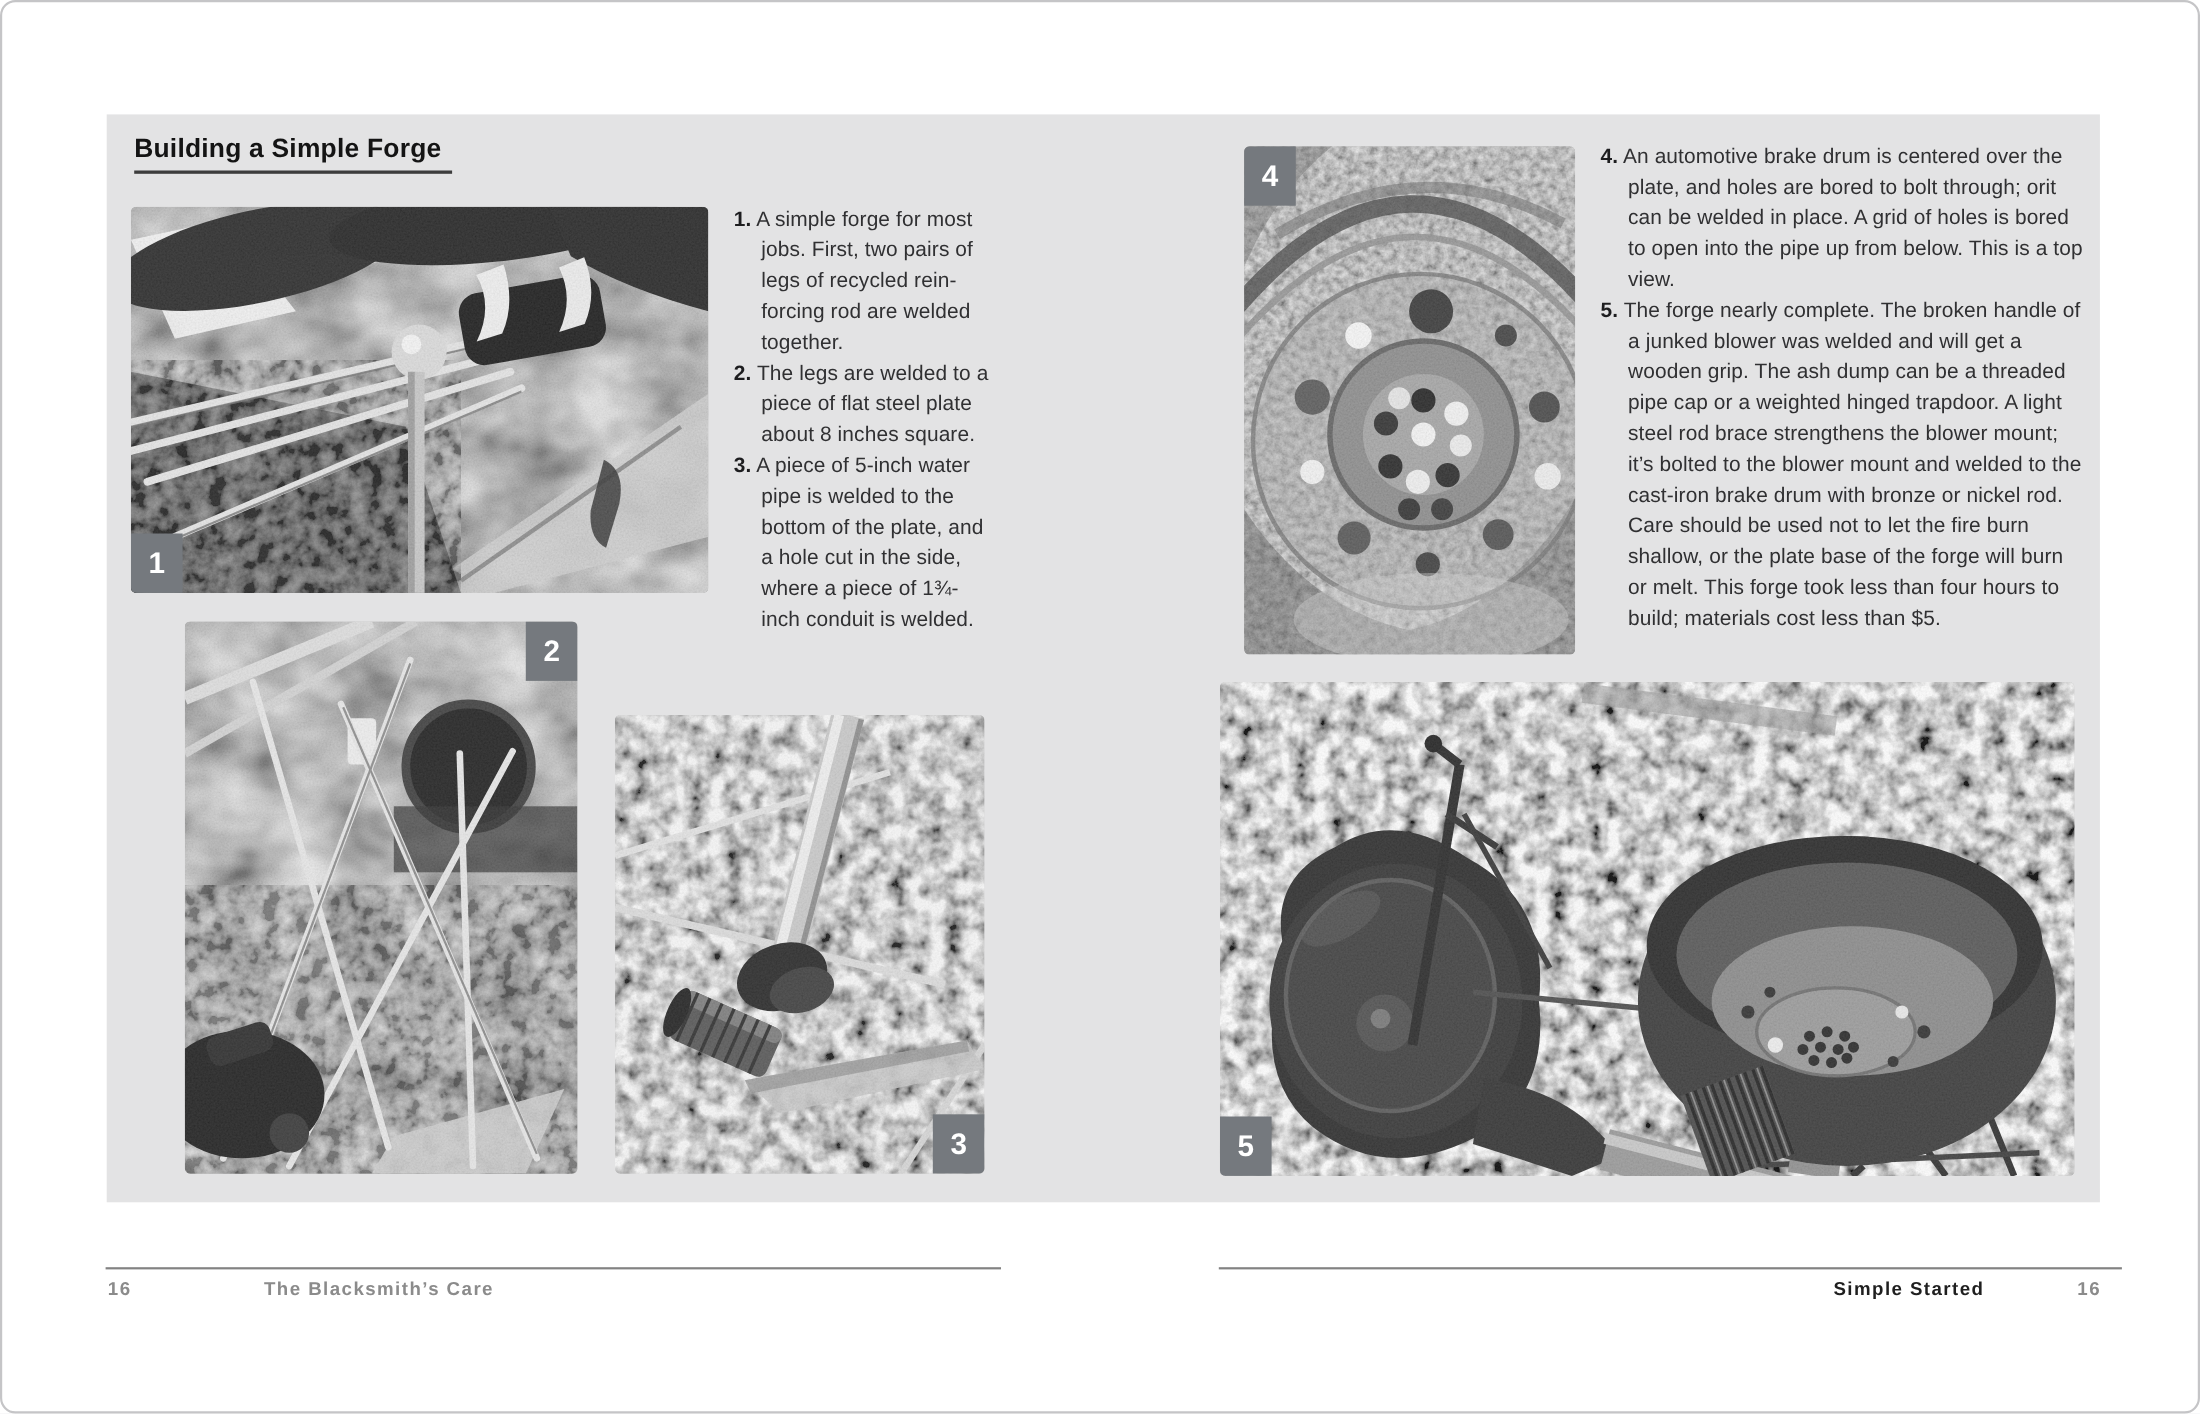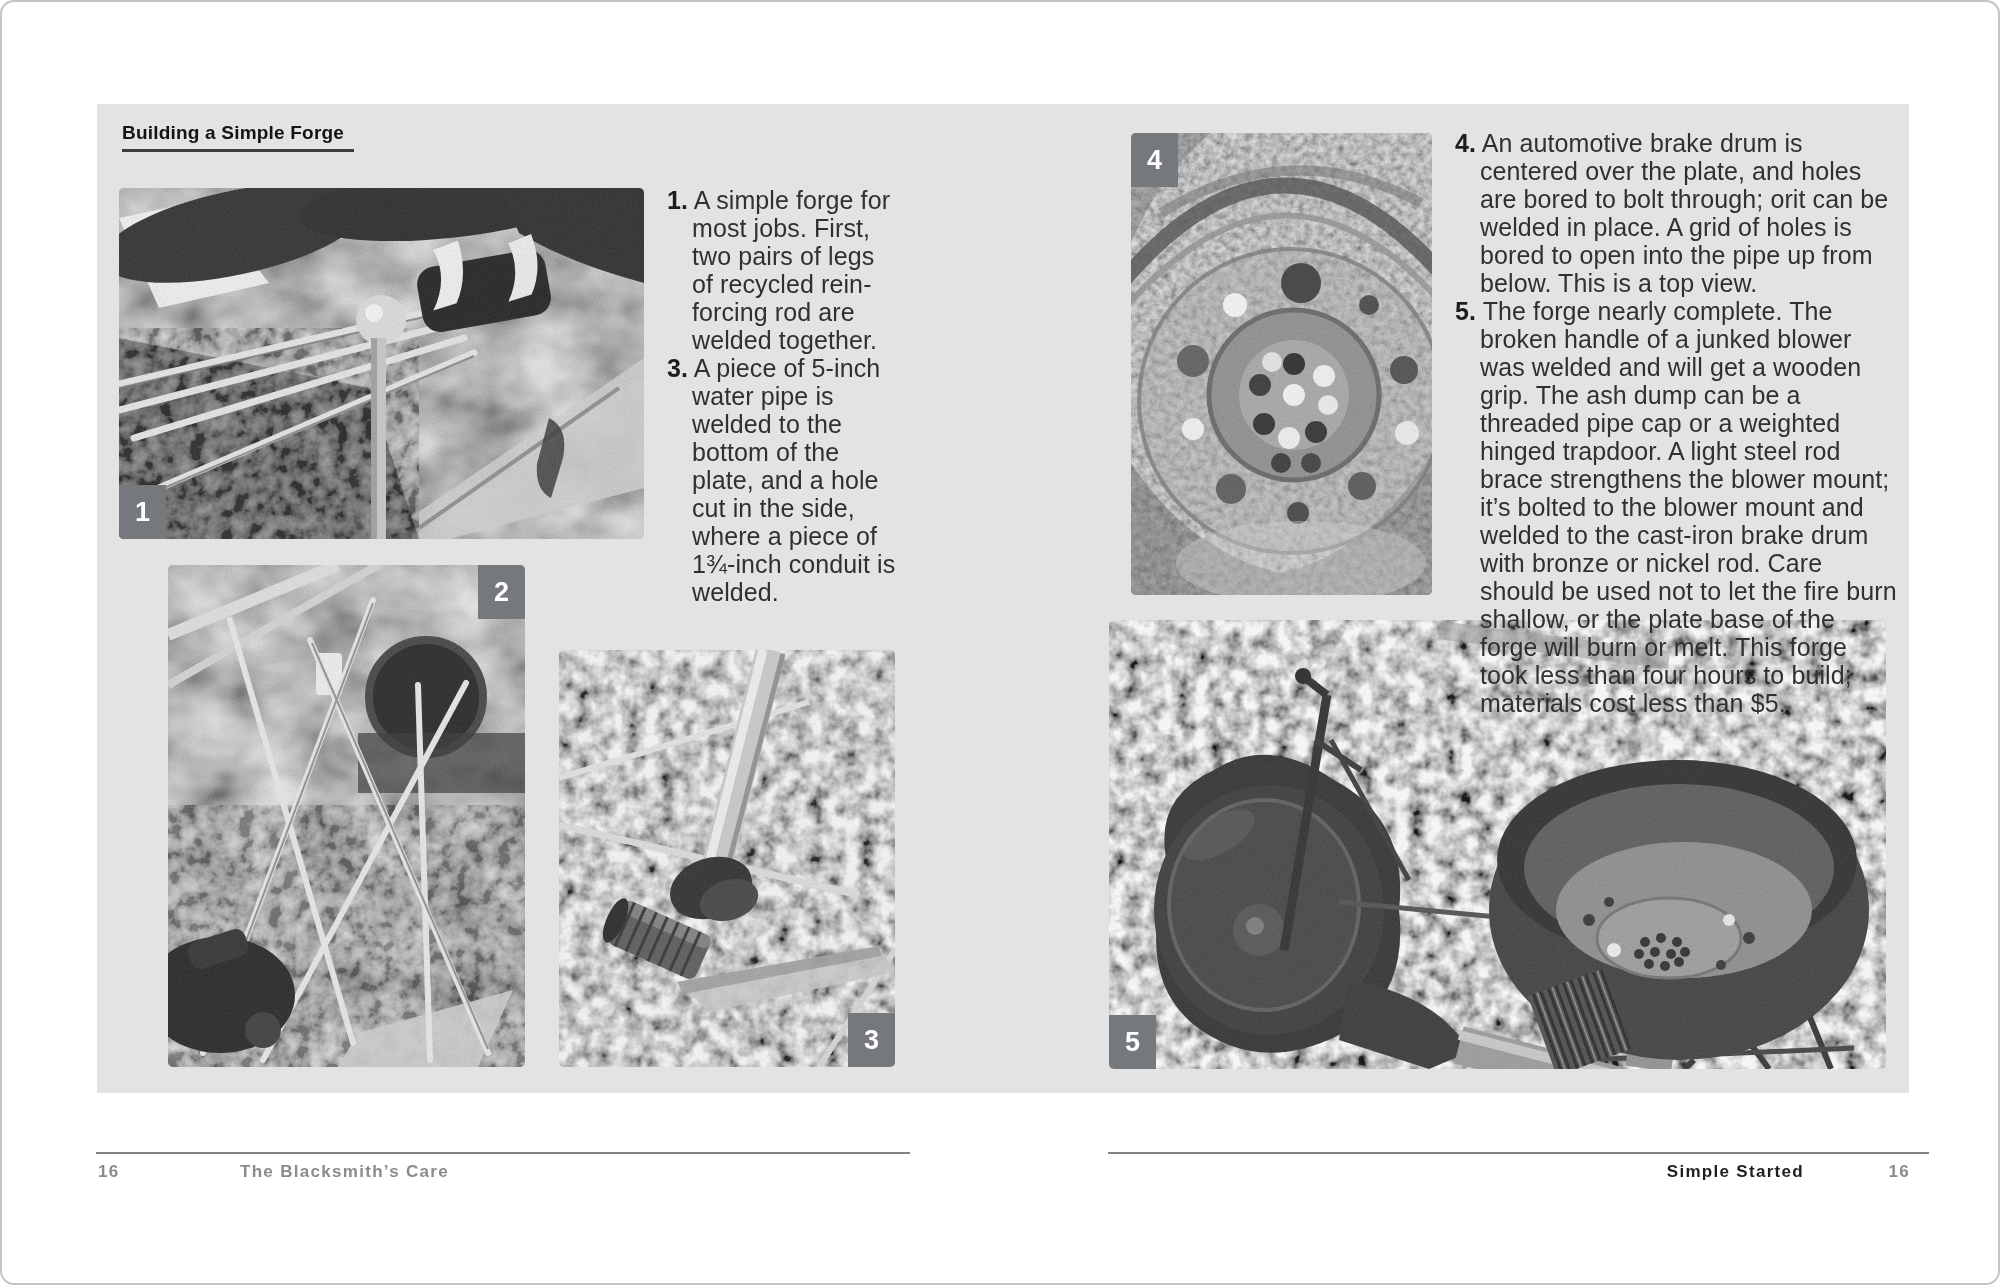--- a/index.html
+++ b/index.html
@@ -6,33 +6,33 @@
     --panel-bg:#e3e3e4; --badge-bg:#75797e; --body-text:#303032;
     --title-text:#141414; --title-rule:#3d3d3d; --footer-rule:#828282;
     --footer-muted:#8b8b8b; --footer-dark:#1f1f1f; --page-bg:#ffffff; --page-border:#c5c5c7;
   }
   *{margin:0;padding:0;box-sizing:border-box;}
   html,body{width:2000px;height:1285px;background:#fff;}
   body{font-family:"Liberation Sans",sans-serif;}
   .page{position:absolute;inset:0;width:2000px;height:1285px;background:var(--page-bg);
         border:2px solid var(--page-border);border-radius:14px;overflow:hidden;}
   .panel{position:absolute;left:95px;top:102px;width:1812px;height:989px;background:var(--panel-bg);}
-  .title{position:absolute;left:25px;top:18px;font-size:19px;font-weight:bold;color:var(--title-text);
+  .title{position:absolute;left:25px;top:18px;font-size:24px;font-weight:bold;color:var(--title-text);
          letter-spacing:.2px;border-bottom:3px solid var(--title-rule);padding:0 10px 5px 0;display:inline-block;}
   figure.photo{position:absolute;overflow:hidden;border-radius:5px;}
   figure.photo svg{display:block;width:100%;height:100%;}
   .fig1{left:22px;top:84px;width:525px;height:351px;}
   .fig2{left:71px;top:461px;width:357px;height:502px;}
   .fig3{left:462px;top:546px;width:336px;height:417px;}
   .fig4{left:1034px;top:29px;width:301px;height:462px;}
   .fig5{left:1012px;top:516px;width:777px;height:449px;}
   .badge{position:absolute;width:47px;height:54px;background:var(--badge-bg);color:#fff;
          font-size:27px;font-weight:bold;display:flex;align-items:center;justify-content:center;}
   .b-bl{left:0;bottom:0;} .b-tr{right:0;top:0;} .b-br{right:0;bottom:0;} .b-tl{left:0;top:0;}
-  .captions{position:absolute;color:var(--body-text);font-size:25px;line-height:28px;letter-spacing:.1px;}
+  .captions{position:absolute;color:var(--body-text);font-size:19px;line-height:28px;letter-spacing:.1px;}
   .cap-left{left:570px;top:82px;width:232px;}
   .cap-right{left:1358px;top:25px;width:442px;}
   .step{padding-left:25px;text-indent:-25px;margin:0;}
   .step .num{font-weight:bold;color:#1d1d1f;}
   .rule{position:absolute;height:2px;background:var(--footer-rule);}
   .rule-left{left:94px;top:1150px;width:814px;}
   .rule-right{left:1106px;top:1150px;width:821px;}
   .foot{position:absolute;top:1160px;font-size:17px;font-weight:bold;letter-spacing:1.3px;text-align:center;}
   .foot.muted{color:var(--footer-muted);}
   .foot.dark{color:var(--footer-dark);}
@@ -351,20 +351,21 @@
             <line x1="504" y1="360" x2="504" y2="445"></line>
           </g>
         </g>
         <rect width="777" height="449" filter="url(#fGrain)" opacity=".15"></rect>
       </svg>
       <span class="badge b-bl">5</span>
     </figure>
 
     <div class="captions cap-left">
       <p class="step"><b class="num">1.</b> <span>A simple forge for most jobs. First, two pairs of legs of recycled rein­forcing rod are welded together.</span></p>
+      <p class="step"><b class="num">2.</b> <span>The legs are welded to a piece of flat steel plate about 8 inches square.</span></p>
       <p class="step"><b class="num">3.</b> <span>A piece of 5-inch water pipe is welded to the bottom of the plate, and a hole cut in the side, where a piece of 1¾-inch conduit is welded.</span></p>
     </div>
 
     <div class="captions cap-right">
       <p class="step"><b class="num">4.</b> <span>An automotive brake drum is centered over the plate, and holes are bored to bolt through; orit can be welded in place. A grid of holes is bored to open into the pipe up from below. This is a top view.</span></p>
       <p class="step"><b class="num">5.</b> <span>The forge nearly complete. The broken handle of a junked blower was welded and will get a wooden grip. The ash dump can be a threaded pipe cap or a weighted hinged trapdoor. A light steel rod brace strengthens the blower mount; it’s bolted to the blower mount and welded to the cast-iron brake drum with bronze or nickel rod. Care should be used not to let the fire burn shallow, or the plate base of the forge will burn or melt. This forge took less than four hours to build; materials cost less than $5.</span></p>
     </div>
 
   </div>
 

